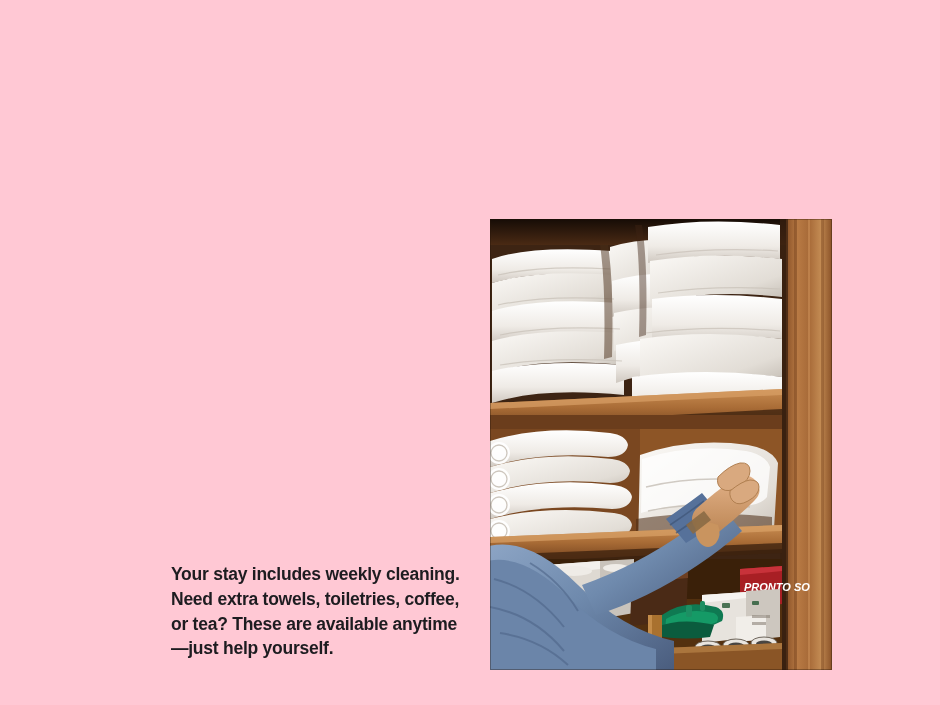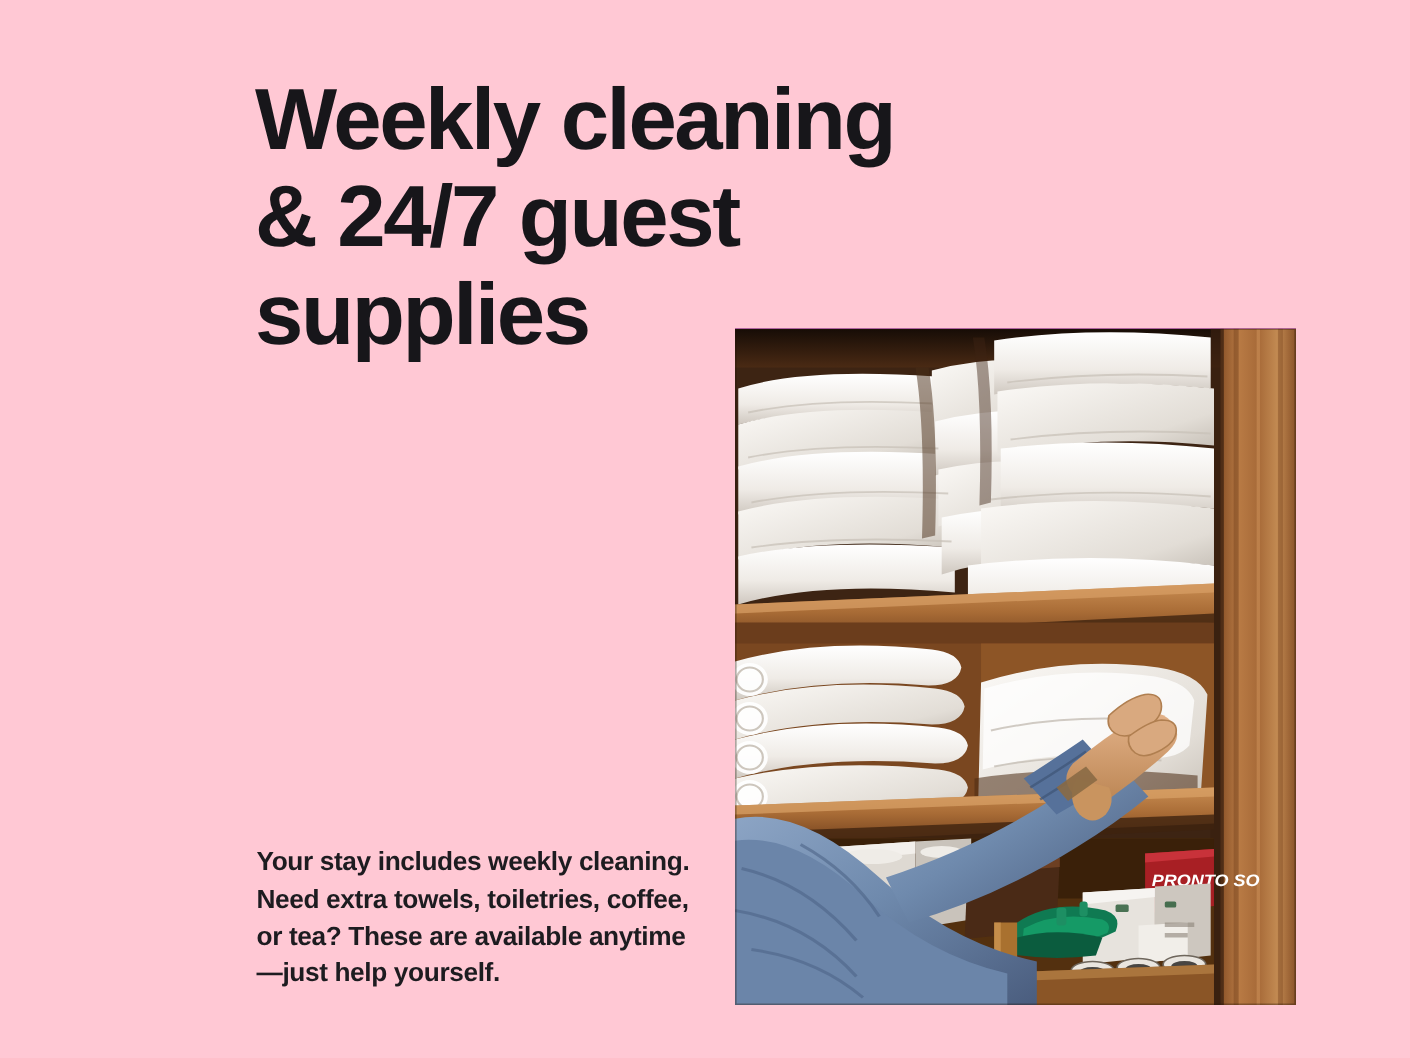--- a/index.html
+++ b/index.html
@@ -48,35 +48,32 @@
     letter-spacing: -0.25px;
     color: #1d1c20;
     white-space: pre-line;
   }
 
   
   #photo-frame {
     position: absolute;
     left: 490px;
     top: 219px;
-    width: 374px;
+    width: 342px;
     height: 451px;
     overflow: hidden;
     background: #d946ef;
   }
   #photo-frame svg { display: block; width: 100%; height: 100%; }
 </style>
 </head>
 <body>
 
 <div id="slide">
 
-  <h1 id="headline">Weekly cleaning
-&amp; 24/7 guest
-supplies</h1>
 
   <p id="bodycopy">Your stay includes weekly cleaning.
 Need extra towels, toiletries, coffee,
 or tea? These are available anytime
 —just help yourself.</p>
 
   <div id="photo-frame">
     <svg viewBox="0 0 342 451" preserveAspectRatio="none">
       <defs>
         <linearGradient id="woodV" x1="0" y1="0" x2="1" y2="0">

